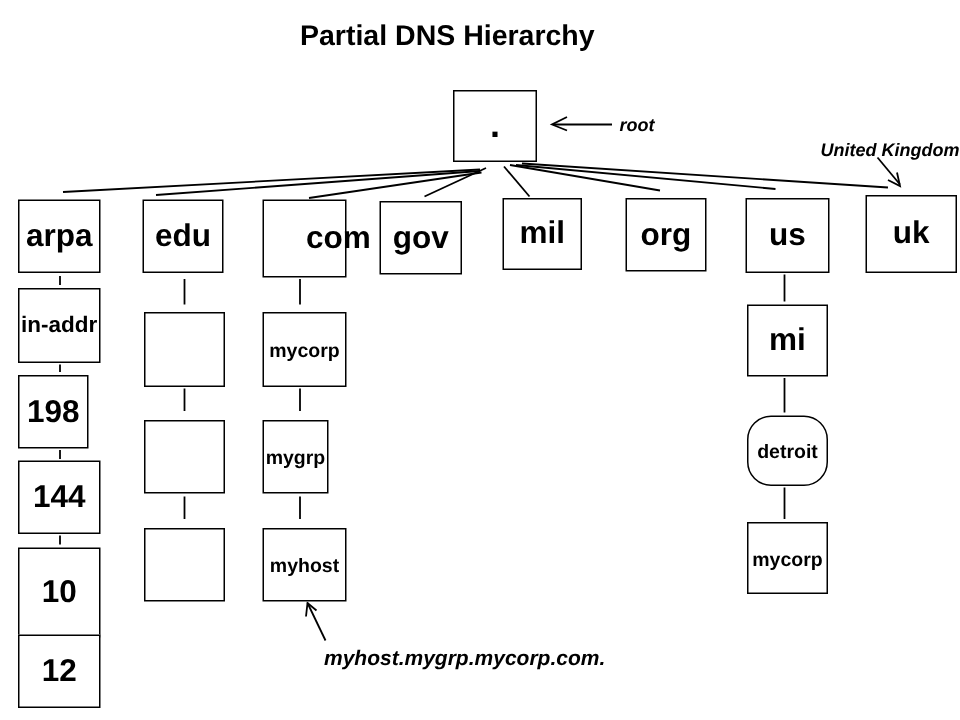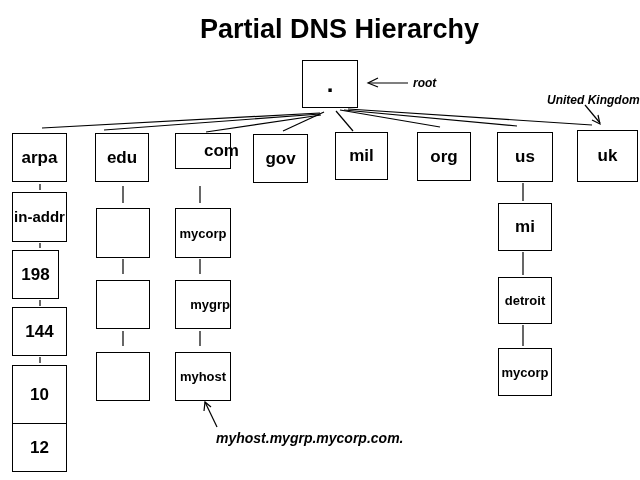--- a/index.html
+++ b/index.html
@@ -27,28 +27,28 @@
     box-sizing: border-box;
     border: 1px solid #000000;
     background: #ffffff;
     display: flex;
     align-items: center;
     justify-content: center;
     text-align: center;
     font-weight: bold;
   }
   .node .lbl { display: block; width: 100%; }
-  .big   { font-size: 17px; }
+  .big   { font-size: 21px; }
   .small { font-size: 13px; }
   .twoline { font-size: 15px; line-height: 1.05; }
   .rootdot { font-size: 24px; }
   .title {
     position: absolute;
     left: 200px; top: 14px;
-    font-size: 27px;
+    font-size: 19px;
     font-weight: bold;
     white-space: nowrap;
   }
   .callout {
     position: absolute;
     font-weight: bold;
     font-size: 12px;
     white-space: nowrap;
     font-style: italic;
   }
@@ -109,21 +109,21 @@
   <div class="node rootdot" style="left:302px; top:60px; width:56px; height:48px;">
     <span class="lbl">.</span>
   </div>
 
   <div class="node big" style="left:12px;  top:133px; width:55px; height:49px;">
     <span class="lbl">arpa</span>
   </div>
   <div class="node big" style="left:95px;  top:133px; width:54px; height:49px;">
     <span class="lbl">edu</span>
   </div>
-  <div class="node big" style="left:175px; top:133px; width:56px; height:36px;padding-left:28px;">
+  <div class="node big" style="left:175px; top:133px; width:56px; height:52px;padding-left:28px;">
     <span class="lbl">com</span>
   </div>
   <div class="node big" style="left:253px; top:134px; width:55px; height:49px;">
     <span class="lbl">gov</span>
   </div>
   <div class="node big" style="left:335px; top:132px; width:53px; height:48px;">
     <span class="lbl">mil</span>
   </div>
   <div class="node big" style="left:417px; top:132px; width:54px; height:49px;">
     <span class="lbl">org</span>
@@ -157,31 +157,31 @@
   <div class="node small" style="left:96px; top:280px; width:54px; height:49px;">
     <span class="lbl"></span>
   </div>
   <div class="node small" style="left:96px; top:352px; width:54px; height:49px;">
     <span class="lbl"></span>
   </div>
 
   <div class="node small" style="left:175px; top:208px; width:56px; height:50px;">
     <span class="lbl">mycorp</span>
   </div>
-  <div class="node small" style="left:175px; top:280px; width:56px; height:49px;text-align:right;">
+  <div class="node small" style="left:175px; top:280px; width:44px; height:49px;">
     <span class="lbl">mygrp</span>
   </div>
   <div class="node small" style="left:175px; top:352px; width:56px; height:49px;">
     <span class="lbl">myhost</span>
   </div>
 
   <div class="node big" style="left:498px; top:203px; width:54px; height:48px;">
     <span class="lbl">mi</span>
   </div>
-  <div class="node small" style="left:498px; top:277px; width:54px; height:47px;">
+  <div class="node small" style="left:498px; top:277px; width:54px; height:47px;border-radius:16px;">
     <span class="lbl">detroit</span>
   </div>
   <div class="node small" style="left:498px; top:348px; width:54px; height:48px;">
     <span class="lbl">mycorp</span>
   </div>
 
   <div class="callout" style="left:413px; top:76px;">root</div>
   <div class="callout" style="left:547px; top:93px;">United Kingdom</div>
   <div class="callout callout-fqdn" style="left:216px; top:430px;">myhost.mygrp.mycorp.com.</div>
 

